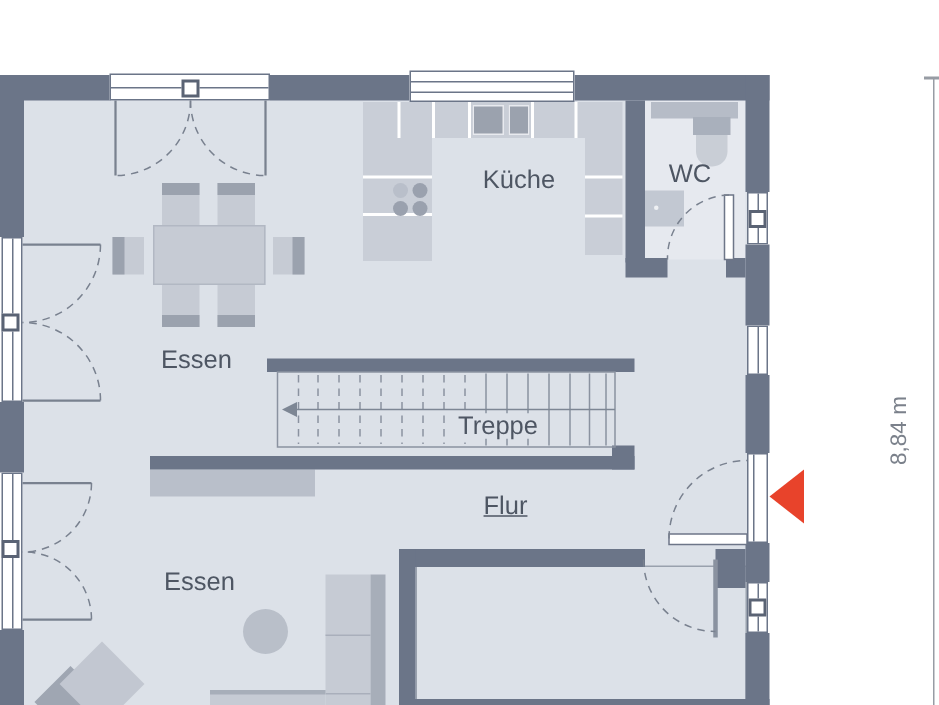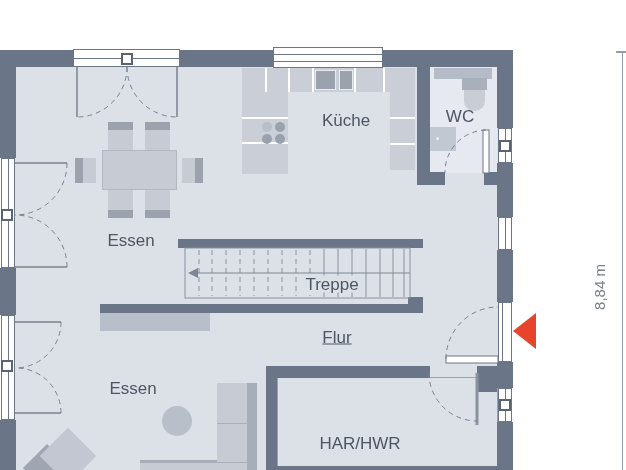--- a/index.html
+++ b/index.html
@@ -208,21 +208,20 @@
       <path d="M429,373 A48,48 0 0 0 477,421" fill="none" stroke="#79818f" stroke-dasharray="5 4"></path>
     </g>
   </svg>
 
   <div class="room-label" style="left:131px;top:240px;text-align:center;">Essen</div>
   <div class="room-label" style="left:346px;top:120px;text-align:center;">Küche</div>
   <div class="room-label" style="left:460px;top:116px;">WC</div>
   <div class="room-label" style="left:332px;top:284px;background:var(--floor,#dce1e8);padding:0 2px;">Treppe</div>
   <div class="room-label" style="left:337px;top:337px;text-decoration:underline;">Flur</div>
   <div class="room-label" style="left:133px;top:388px;">Essen</div>
-  <div class="room-label" style="left:360px;top:443px;">HAR/HWR</div>
 
   <div class="dim-line" style="left:622px;top:52px;width:1px;height:418px;"></div>
   <div class="dim-line" style="left:616px;top:51px;width:11px;height:2px;"></div>
   <div class="dim-text" style="left:560px;top:277px;width:80px;height:20px;line-height:20px;">8,84 m</div>
 
   <div id="entry-marker" style="left:513px;top:313px;"></div>
 
 </div>
 
 </body></html>

